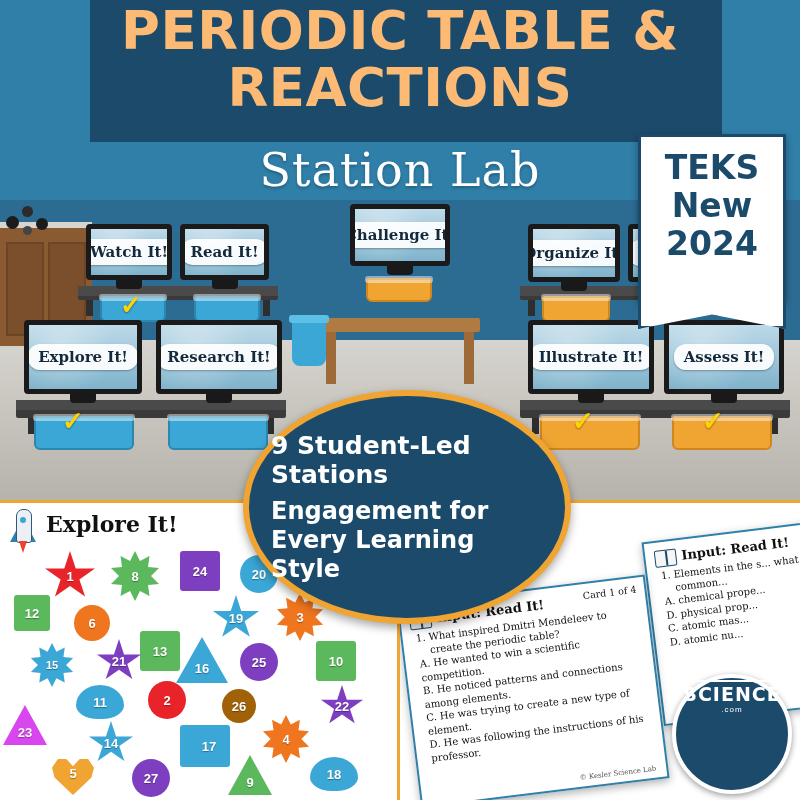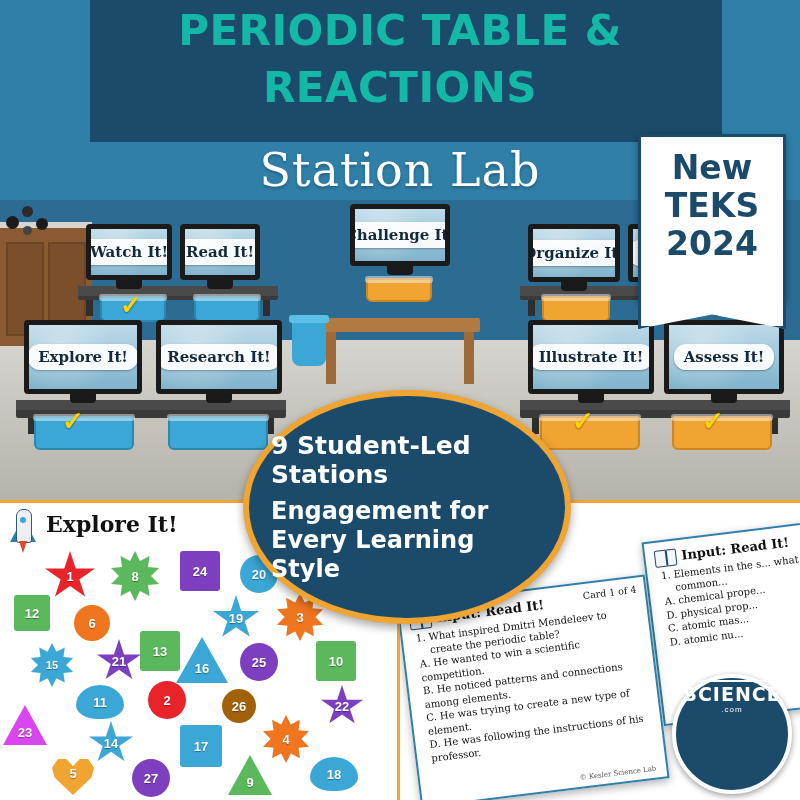--- a/index.html
+++ b/index.html
@@ -17,24 +17,24 @@
     background:#1b4a6b;
   }
   .title-band .band-left{
     position:absolute;left:0;top:0;width:90px;height:142px;background:#2f7fa8;
   }
   .title-band .band-right{
     position:absolute;right:0;top:0;width:78px;height:142px;background:#2f7fa8;
   }
   .main-title{
     position:absolute;left:70px;top:2px;width:660px;
-    text-align:center;color:#14b8a6;
+    text-align:center;color:#fdba74;
     font-family:"DejaVu Sans", sans-serif;
     font-weight:bold;
-    font-size:42px;line-height:57px;
+    font-size:53px;line-height:57px;
     letter-spacing:0.5px;
     text-transform:uppercase;
   }
   .sub-band{
     position:absolute;left:0;top:142px;width:800px;height:58px;
     background:#2f7fa8;
   }
   .subtitle{
     position:absolute;left:0;top:140px;width:800px;text-align:center;
     color:#ffffff;font-size:46px;line-height:60px;
@@ -264,21 +264,21 @@
       <div class="screen">
           <span class="label">Watch It!</span>
         </div>
       <div class="stand"></div>
     </div>
     <div class="bin blue" style="left:100px;top:96px;width:62px;height:22px;">
         <div class="rim"></div>
       </div>
     <div class="check" style="left:120px;top:92px;">✓</div>
 
-    <div class="monitor" style="left:180px;top:24px;width:80px;height:56px;">
+    <div class="monitor" style="left:180px;top:24px;width:89px;height:56px;">
       <div class="screen">
           <span class="label">Read It!</span>
         </div>
       <div class="stand"></div>
     </div>
     <div class="bin blue" style="left:194px;top:96px;width:62px;height:22px;">
         <div class="rim"></div>
       </div>
 
     <div class="monitor" style="left:350px;top:4px;width:100px;height:62px;">
@@ -358,22 +358,22 @@
       <div class="stand"></div>
     </div>
     <div class="bin orange" style="left:672px;top:216px;width:96px;height:30px;">
         <div class="rim"></div>
       </div>
     <div class="check" style="left:702px;top:208px;">✓</div>
   </div>
 
   <div class="teks">
     <div class="txt">
+      <div>TEKS</div>
       <div>New</div>
-      <div>TEKS</div>
       <div>2024</div>
     </div>
     <div class="tail"></div>
   </div>
 
   <div class="oval">
     <div class="inner">
       <div class="l1">9 Student-Led Stations</div>
       <div class="l2">Engagement for Every Learning Style</div>
     </div>
@@ -446,21 +446,21 @@
     <div class="shape starw" style="left:320px;top:182px;width:44px;height:42px;background:#7d3fc0;">
         <span>22</span>
       </div>
 
     <div class="shape" style="left:3px;top:202px;width:44px;height:40px;background:#d946ef;clip-path:polygon(50% 0,100% 100%,0 100%);">
         <span style="margin-top:14px">23</span>
       </div>
     <div class="shape starw" style="left:88px;top:218px;width:46px;height:44px;background:#3aa7d6;">
         <span>14</span>
       </div>
-    <div class="shape sq" style="left:180px;top:222px;width:42px;height:42px;background:#3aa7d6;">
+    <div class="shape sq" style="left:180px;top:222px;width:42px;height:42px;background:#3aa7d6;padding-left:8px;">
         <span>17</span>
       </div>
     <div class="shape burst" style="left:262px;top:212px;width:48px;height:48px;background:#f0751f;">
         <span>4</span>
       </div>
 
     <div class="shape heart" style="left:52px;top:252px;width:42px;height:40px;background:#f0a431;">
         <span style="margin-top:-4px">5</span>
       </div>
     <div class="shape ci" style="left:132px;top:256px;width:38px;height:38px;background:#7d3fc0;">

